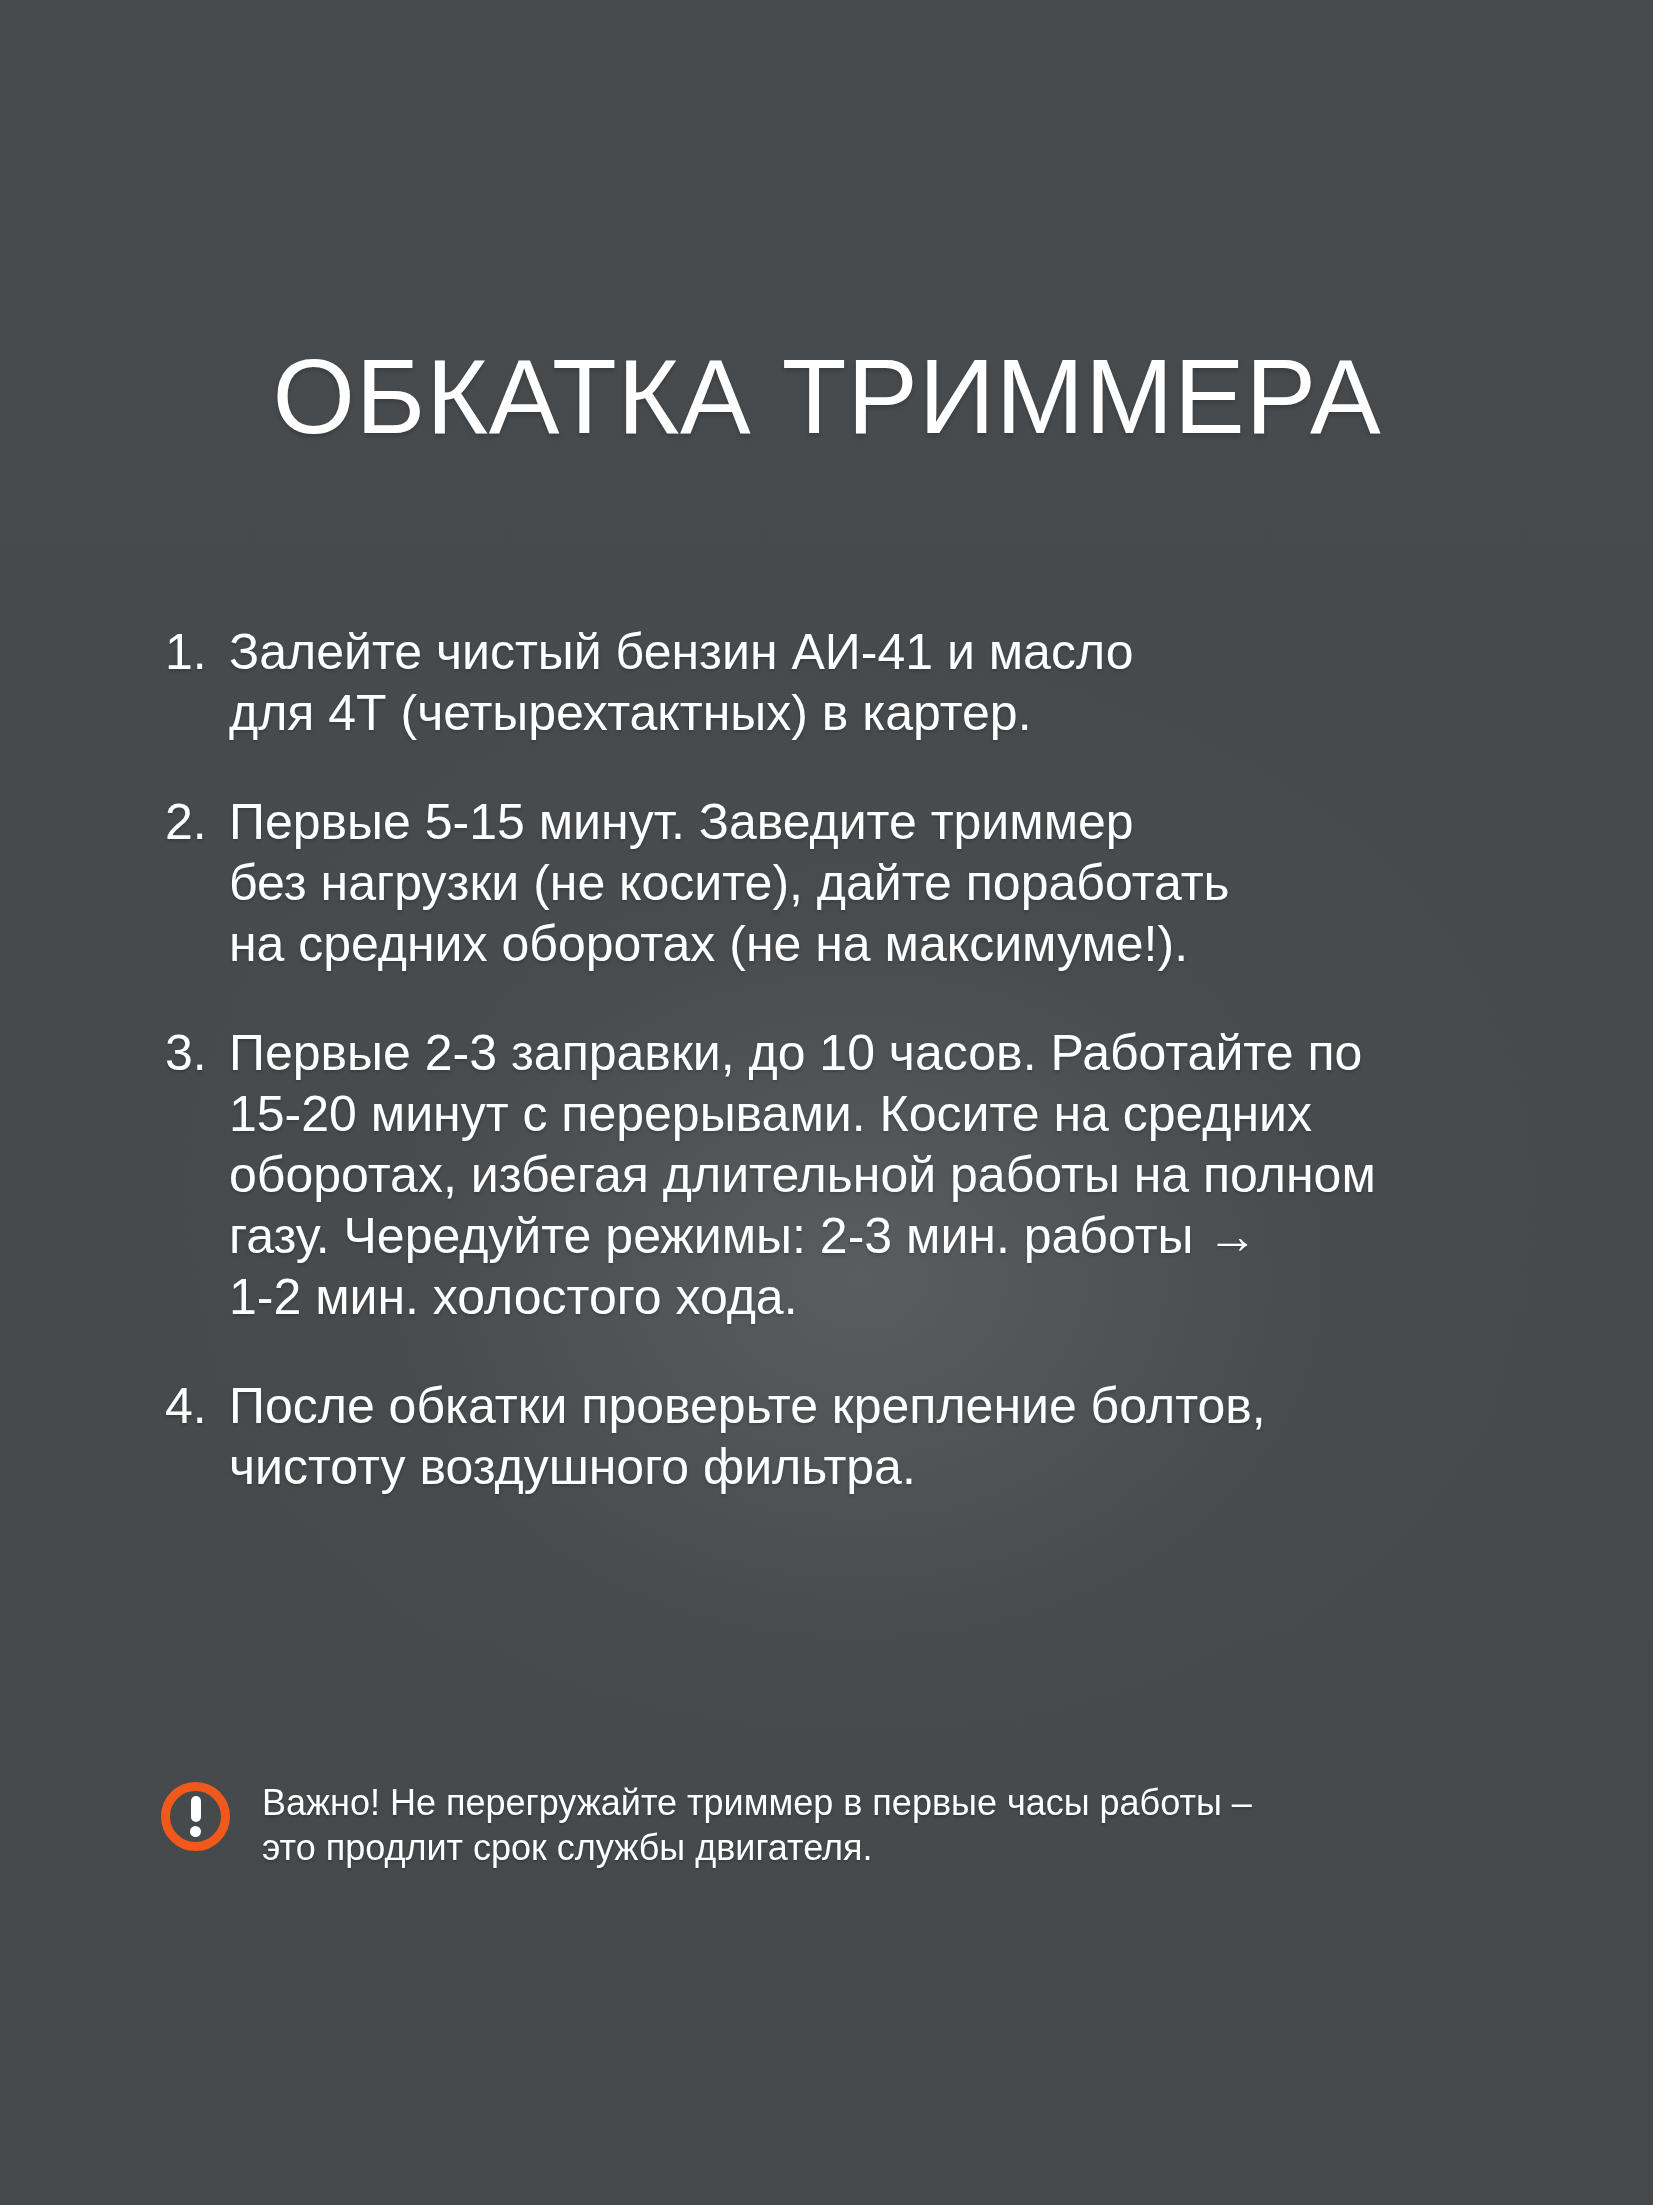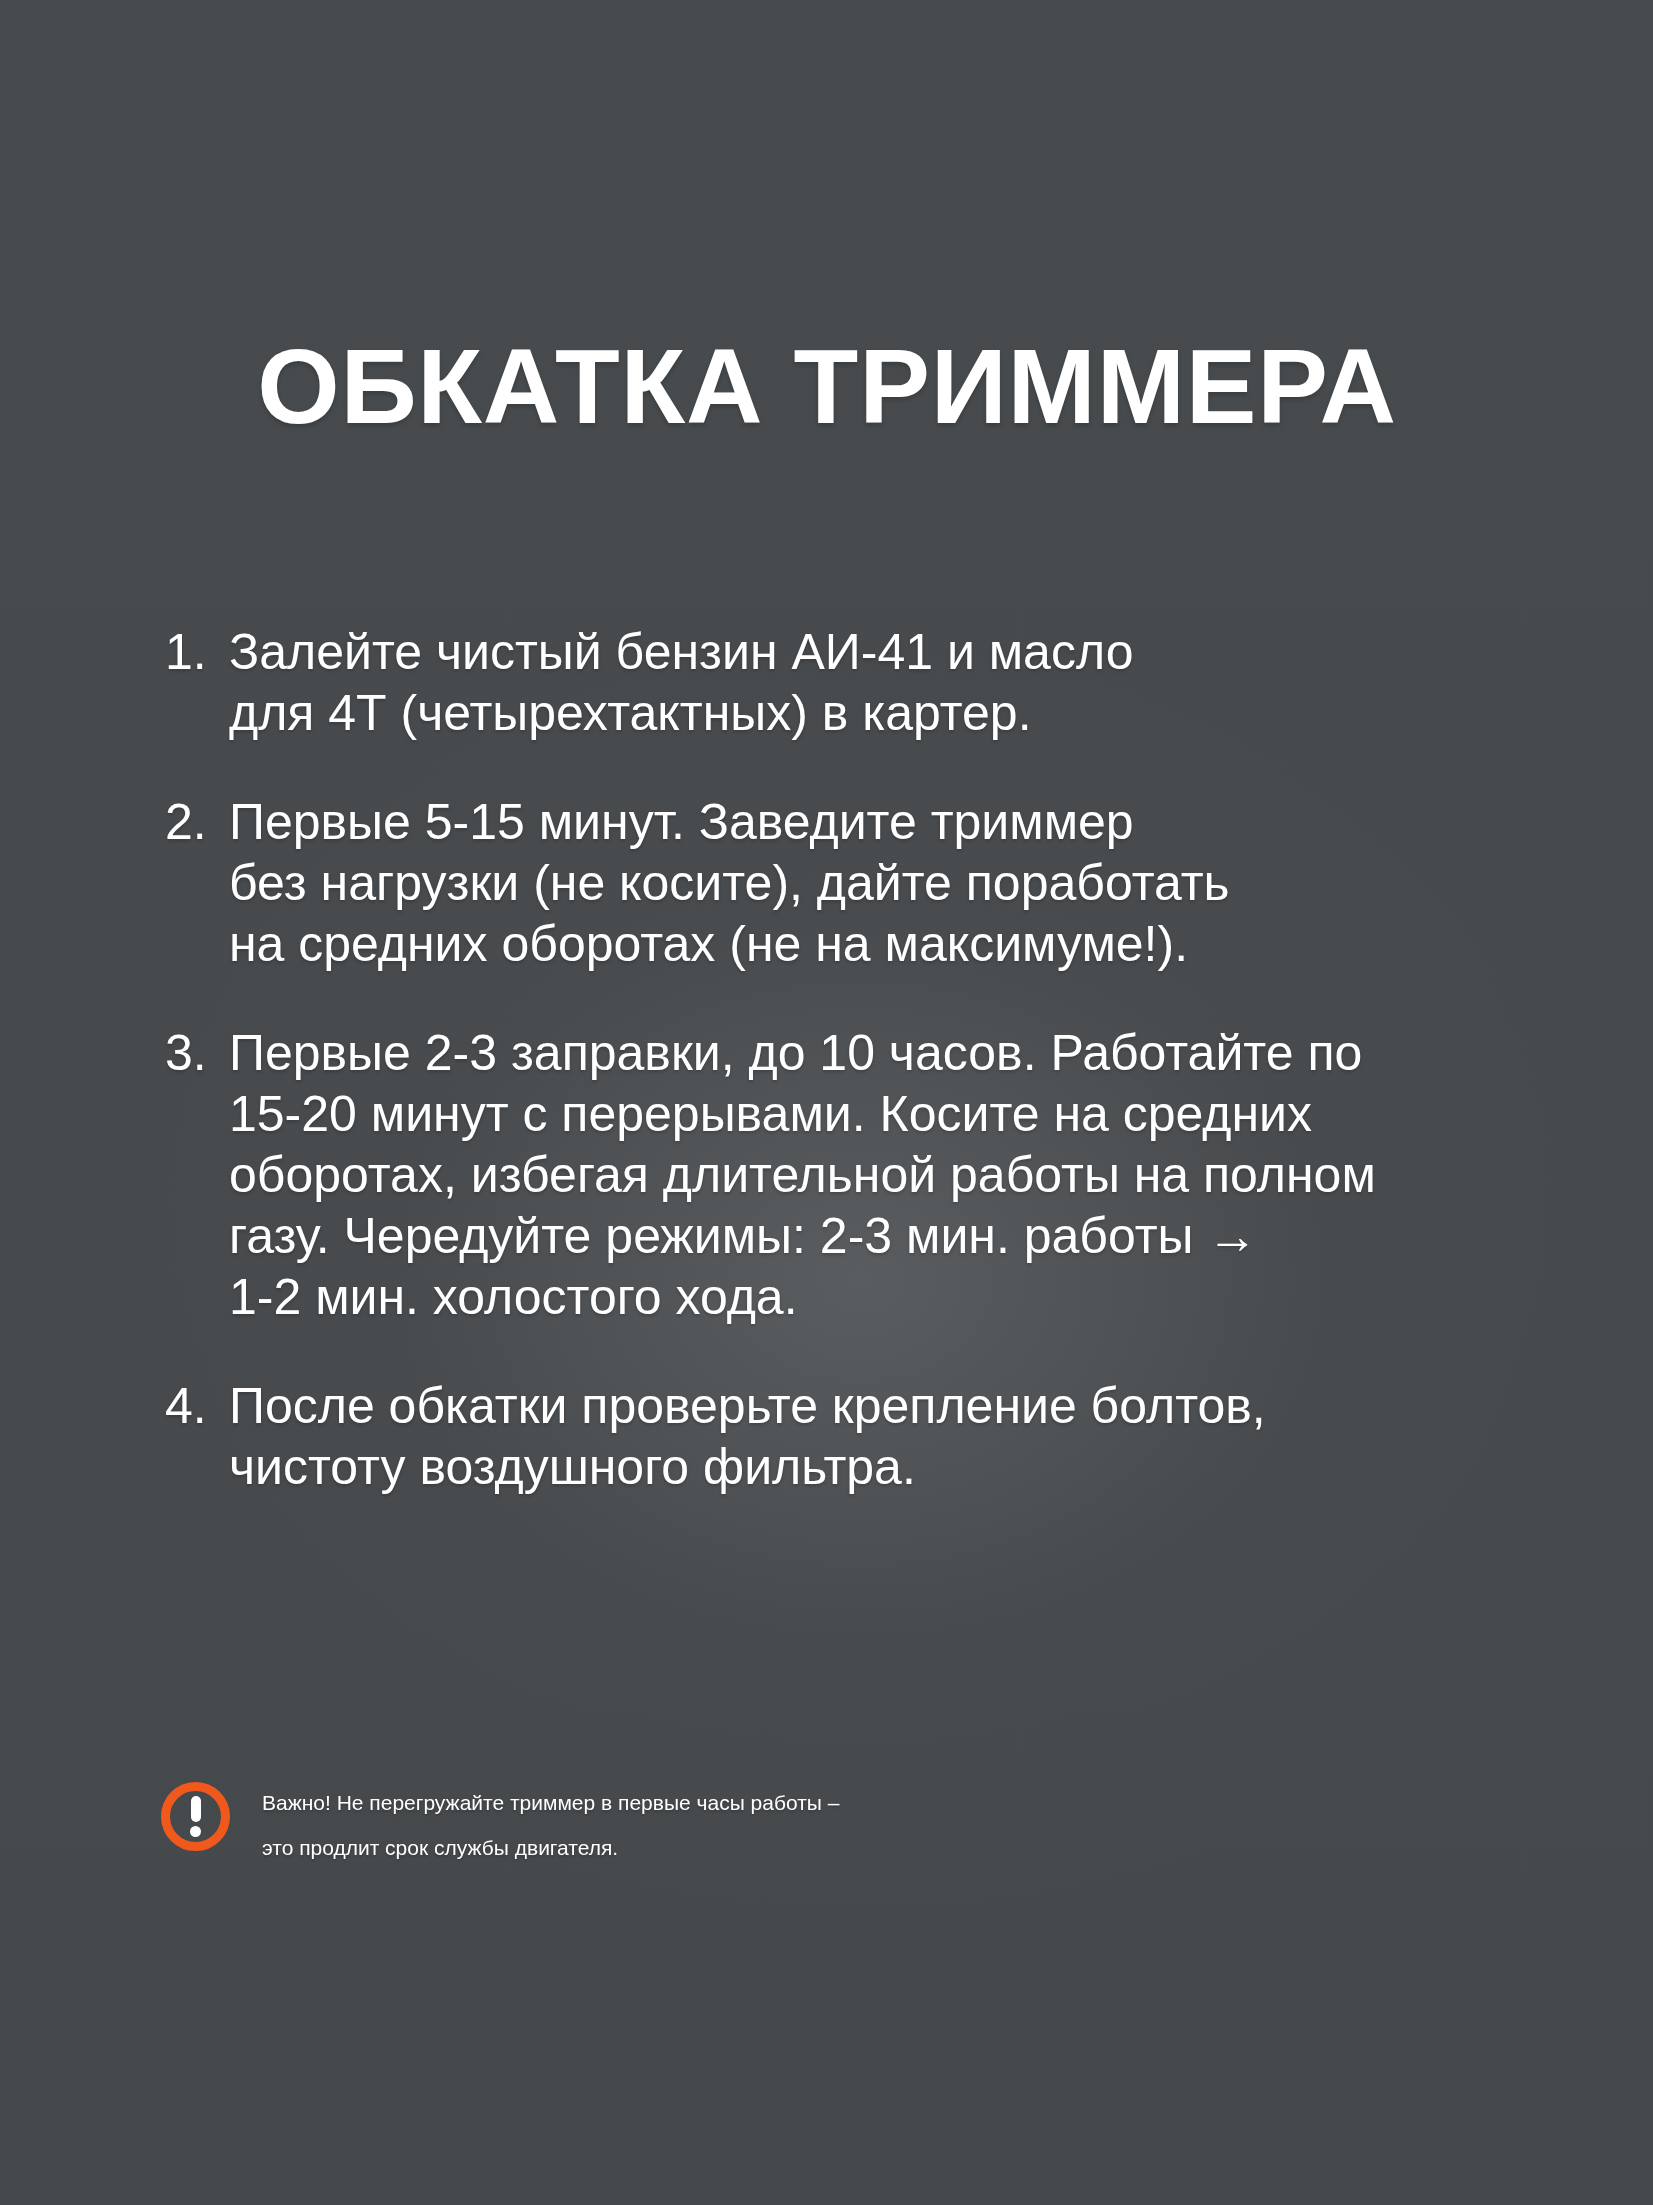--- a/index.html
+++ b/index.html
@@ -14,28 +14,28 @@
     width: 1654px;
     height: 2205px;
     background:
       radial-gradient(ellipse 1157px 909px at 52% 58%, #595d5f 0%, #50545729 40%, rgba(0,0,0,0) 70%),
       linear-gradient(180deg, #474b4e 0%, #45494c 100%);
     background-color: #45494c;
     color: #ffffff;
   }
   .title {
     position: absolute;
-    top: 333px;
+    top: 343px;
     left: 0;
     width: 100%;
     margin: 0;
     text-align: center;
     font-size: 106px;
     line-height: 106px;
-    font-weight: 700;
+    font-weight: 400;
     letter-spacing: 0.8px;
     color: #ffffff;
     text-shadow: 0 2.5px 4.1px rgba(0,0,0,0.18);
   }
   .steps {
     position: absolute;
     top: 622px;
     left: 165px;
     width: 1389px;
   }
@@ -88,21 +88,21 @@
     display: block;
     width: 11.6px;
     height: 11.6px;
     margin-top: 4.1px;
     border-radius: 50%;
     background: #ffffff;
   }
   .note-text {
     margin: 0 16px 0 32px;
     padding-top: 2.5px;
-    font-size: 21px;
+    font-size: 36px;
     line-height: 45px;
     font-weight: 500;
     white-space: pre-line;
     text-shadow: 0 1.7px 2.5px rgba(0,0,0,0.2);
   }
 </style>
 </head>
 <body>
 
 <div class="slide">

